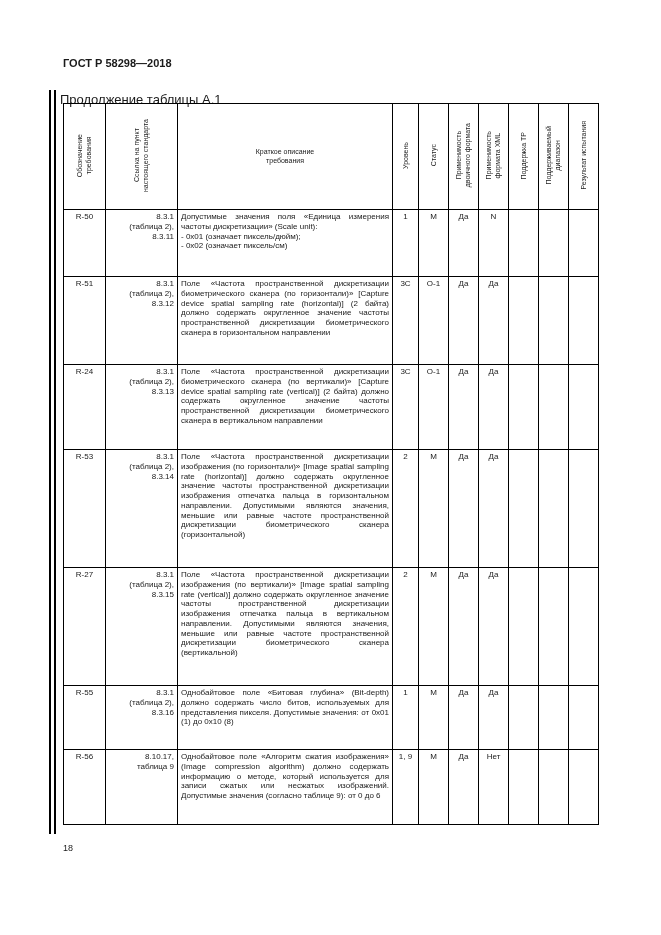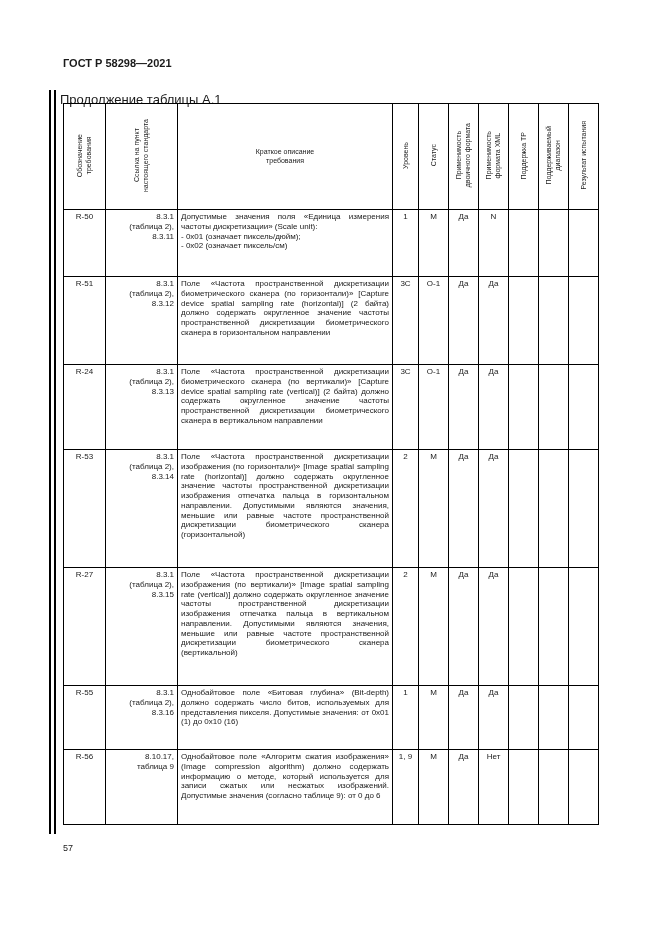--- a/index.html
+++ b/index.html
@@ -84,21 +84,21 @@
     left: 63px;
     top: 843px;
     font-size: 9px;
   }
 </style>
 </head>
 <body>
 
 <div class="page">
 
-  <div class="doc-header">ГОСТ Р 58298—2021</div>
+  <div class="doc-header">ГОСТ Р 58298—2018</div>
 
   <div class="table-caption">Продолжение таблицы А.1</div>
 
   <div class="change-bar"></div>
 
   <table class="req-table">
     <colgroup>
       <col style="width:42px">
         <col style="width:72px">
         <col style="width:215px">
@@ -201,21 +201,21 @@
     <td class="c-val">Да</td>
     <td class="c-val"></td>
     <td class="c-val"></td>
     <td class="c-val"></td>
   </tr>
         <tr>
     <td class="c-id">R-55</td>
     <td class="c-ref">8.3.1
 (таблица 2),
 8.3.16</td>
-    <td class="c-desc">Однобайтовое поле «Битовая глубина» (Bit-depth) должно содержать число битов, используемых для представления пикселя. Допустимые значения: от 0x01 (1) до 0x10 (16)</td>
+    <td class="c-desc">Однобайтовое поле «Битовая глубина» (Bit-depth) должно содержать число битов, используемых для представления пикселя. Допустимые значения: от 0x01 (1) до 0x10 (8)</td>
     <td class="c-val">1</td>
     <td class="c-val">М</td>
     <td class="c-val">Да</td>
     <td class="c-val">Да</td>
     <td class="c-val"></td>
     <td class="c-val"></td>
     <td class="c-val"></td>
   </tr>
         <tr>
     <td class="c-id">R-56</td>
@@ -226,15 +226,15 @@
     <td class="c-val">М</td>
     <td class="c-val">Да</td>
     <td class="c-val">Нет</td>
     <td class="c-val"></td>
     <td class="c-val"></td>
     <td class="c-val"></td>
   </tr>
       </tbody>
   </table>
 
-  <div class="page-number">57</div>
+  <div class="page-number">18</div>
 
 </div>
 
 </body></html>

